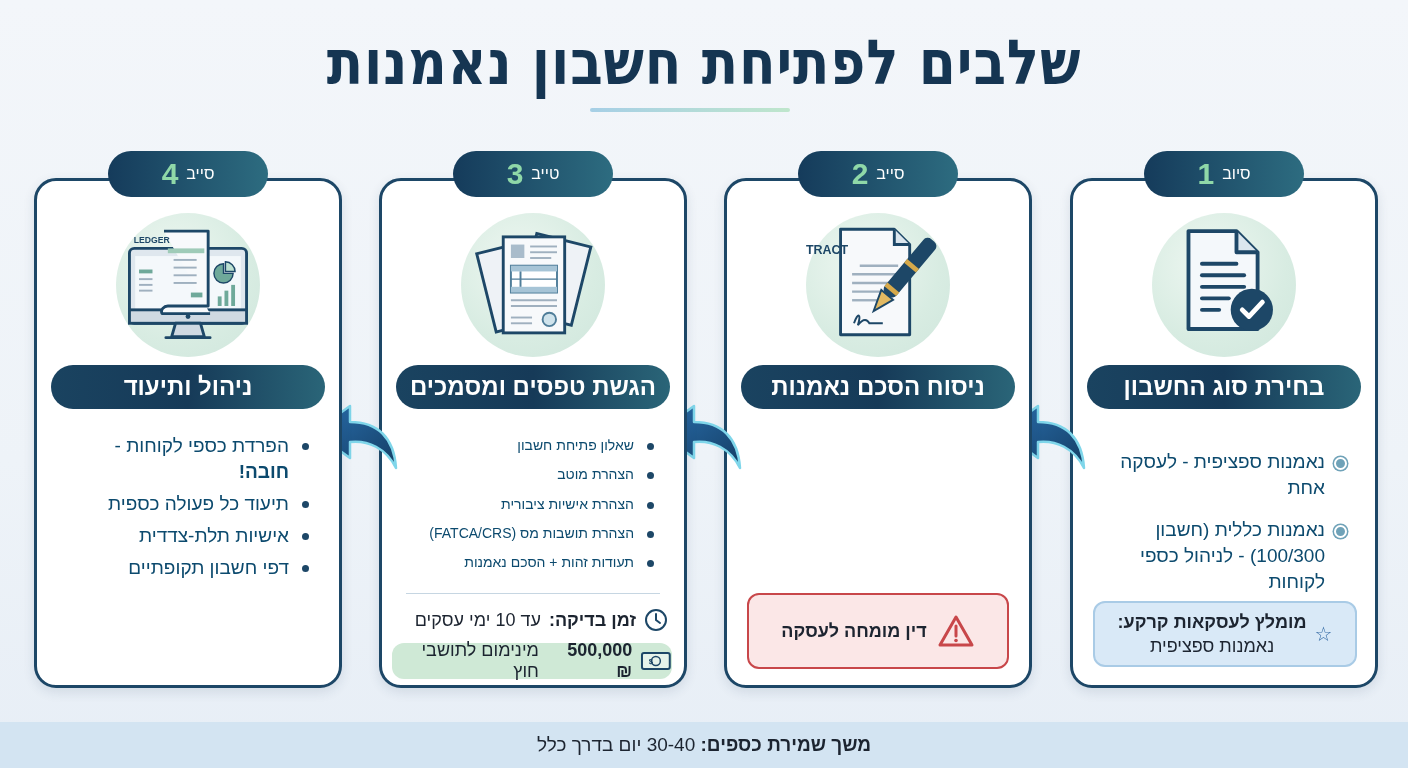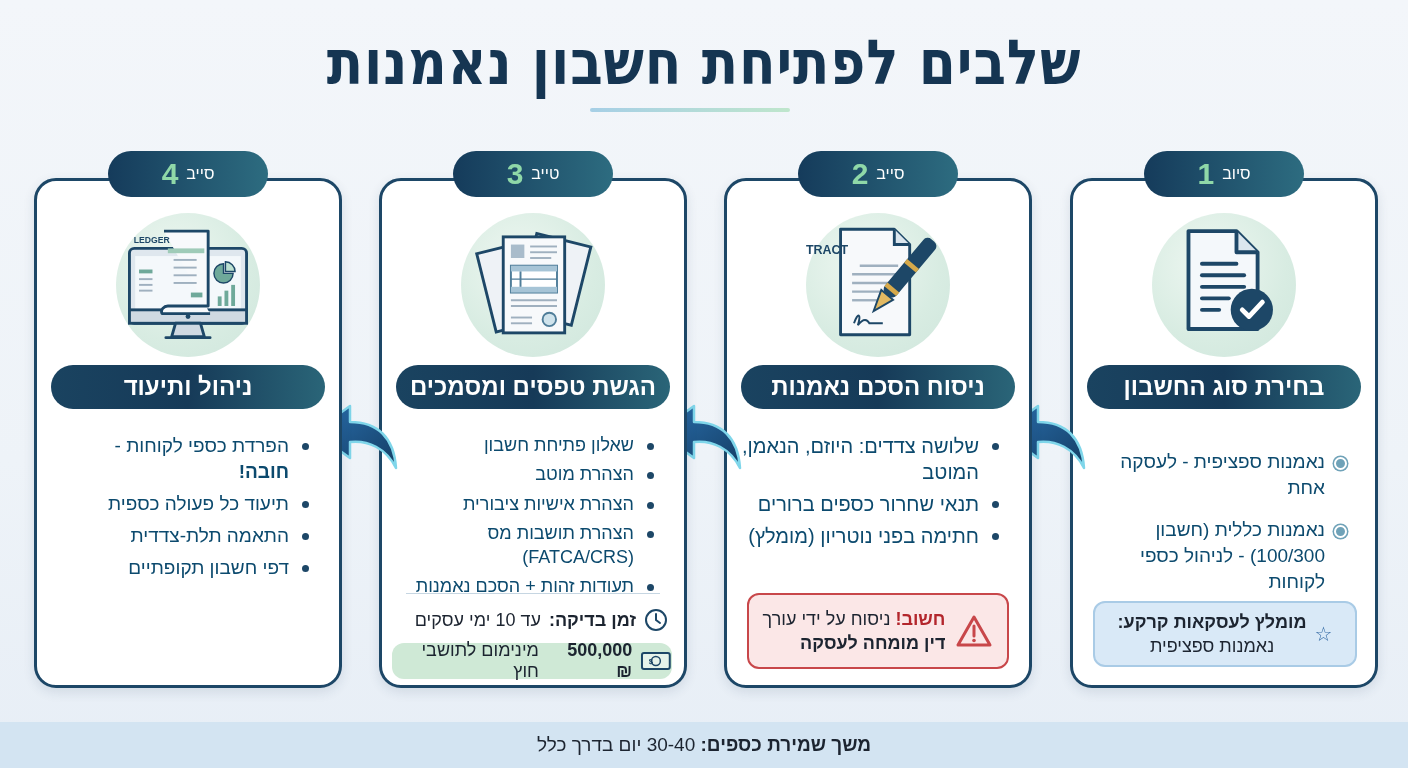--- a/index.html
+++ b/index.html
@@ -185,33 +185,27 @@
       <path d="M50 118 C54 106 58 108 54 120 C60 112 64 114 66 118 L80 118" fill="none" stroke="#1d4767" stroke-width="2"></path>
       <g transform="rotate(40 100 70)">
         <rect x="92" y="20" width="16" height="74" rx="6" fill="#1d4767"></rect>
         <rect x="92" y="52" width="16" height="5" fill="#d6a94a"></rect>
         <rect x="92" y="84" width="16" height="5" fill="#d6a94a"></rect>
         <path d="M92 94 L108 94 L100 116 Z" fill="#e2b961" stroke="#1d4767" stroke-width="2"></path>
       </g>
     </svg>
   </div>
   <div class="heading">ניסוח הסכם נאמנות</div>
-  <ul class="bullets" style="font-size:20px;">
-    <li>שלושה צדדים: היוזם, הנאמן, המוטב</li>
-    <li>תנאי שחרור כספים ברורים</li>
-    <li>חתימה בפני נוטריון (מומלץ)</li>
-  </ul>
   <div class="note-red">
     <svg width="38" height="34" viewBox="0 0 38 34">
       <path d="M19 3 L35 31 H3 Z" fill="none" stroke="#c8474a" stroke-width="3" stroke-linejoin="round"></path>
       <line x1="19" y1="12" x2="19" y2="22" stroke="#c8474a" stroke-width="3" stroke-linecap="round"></line>
       <circle cx="19" cy="26.5" r="1.8" fill="#c8474a"></circle>
     </svg>
     <div>
-      <div><span class="red">חשוב!</span> <span>ניסוח על ידי עורך</span></div>
       <div class="bold">דין מומחה לעסקה</div>
     </div>
   </div>
 </div>
 
 <svg class="arrow" style="left:650px; top:392px;" viewBox="0 0 100 80">
   <path d="M90 76 C88 46 72 30 44 30 L44 14 L8 40 L44 66 L44 50 C62 48 80 56 90 76 Z" fill="url(#ag1)" stroke="#7fd6ea" stroke-width="2.5" stroke-linejoin="round"></path>
 </svg>
 
 <div class="card" style="left:379px;">
@@ -238,21 +232,21 @@
       <line x1="62" y1="64" x2="62" y2="80" stroke="#4f7d99" stroke-width="2"></line>
       <line x1="52" y1="72" x2="100" y2="72" stroke="#4f7d99" stroke-width="1.5"></line>
       <line x1="52" y1="94" x2="100" y2="94" stroke="#9fb0bf" stroke-width="2"></line>
       <line x1="52" y1="100" x2="100" y2="100" stroke="#9fb0bf" stroke-width="2"></line>
       <line x1="52" y1="112" x2="74" y2="112" stroke="#9fb0bf" stroke-width="2"></line>
       <line x1="52" y1="118" x2="74" y2="118" stroke="#9fb0bf" stroke-width="2"></line>
       <circle cx="92" cy="114" r="7" fill="#cfe3ec" stroke="#4f7d99" stroke-width="2"></circle>
     </svg>
   </div>
   <div class="heading">הגשת טפסים ומסמכים</div>
-  <ul class="bullets" style="font-size:18px; line-height:24px;">
+  <ul class="bullets" style="font-size:14px; line-height:24px;">
     <li style="margin-bottom:5px;">שאלון פתיחת חשבון</li>
     <li style="">הצהרת מוטב</li>
     <li style="margin-bottom:5px;">הצהרת אישיות ציבורית</li>
     <li style="margin-bottom:5px;">הצהרת תושבות מס (FATCA/CRS)</li>
     <li style="margin-bottom:0;">תעודות זהות + הסכם נאמנות</li>
   </ul>
   <div class="divider"></div>
   <div class="timeline">
     <svg width="24" height="24" viewBox="0 0 24 24">
       <circle cx="12" cy="12" r="10" fill="none" stroke="#1d4767" stroke-width="2"></circle>
@@ -308,20 +302,20 @@
       <rect x="120" y="78" width="4" height="22" fill="#6fa99a"></rect>
     </svg>
   </div>
   <div class="heading">ניהול ותיעוד</div>
   <ul class="bullets" style="font-size:19px;">
     <li>
       <span>הפרדת כספי לקוחות -</span><br>
       <span class="bold">חובה!</span>
     </li>
     <li>תיעוד כל פעולה כספית</li>
-    <li>התאמה תלת-צדדית</li>
+    <li>אישיות תלת-צדדית</li>
     <li>דפי חשבון תקופתיים</li>
   </ul>
 </div>
 
 <div class="footer">
   <span class="bold">משך שמירת כספים:</span>&nbsp;<span>30-40 יום בדרך כלל</span>
 </div>
 
 </body></html>

